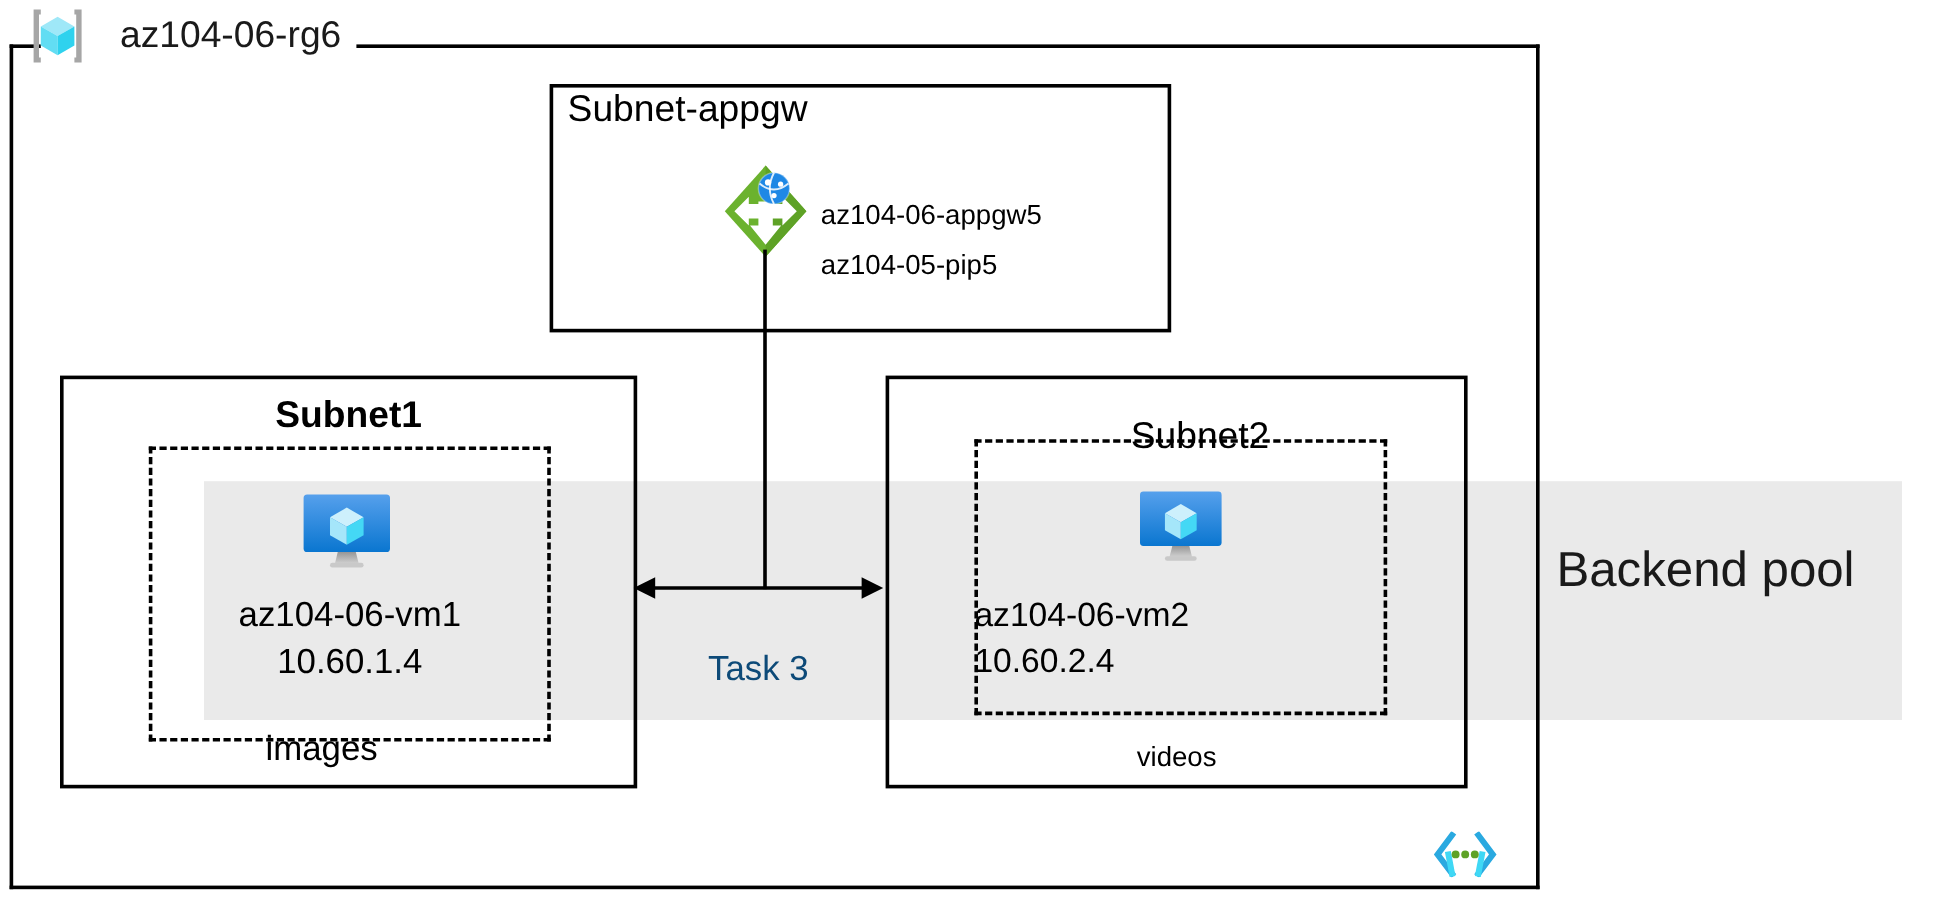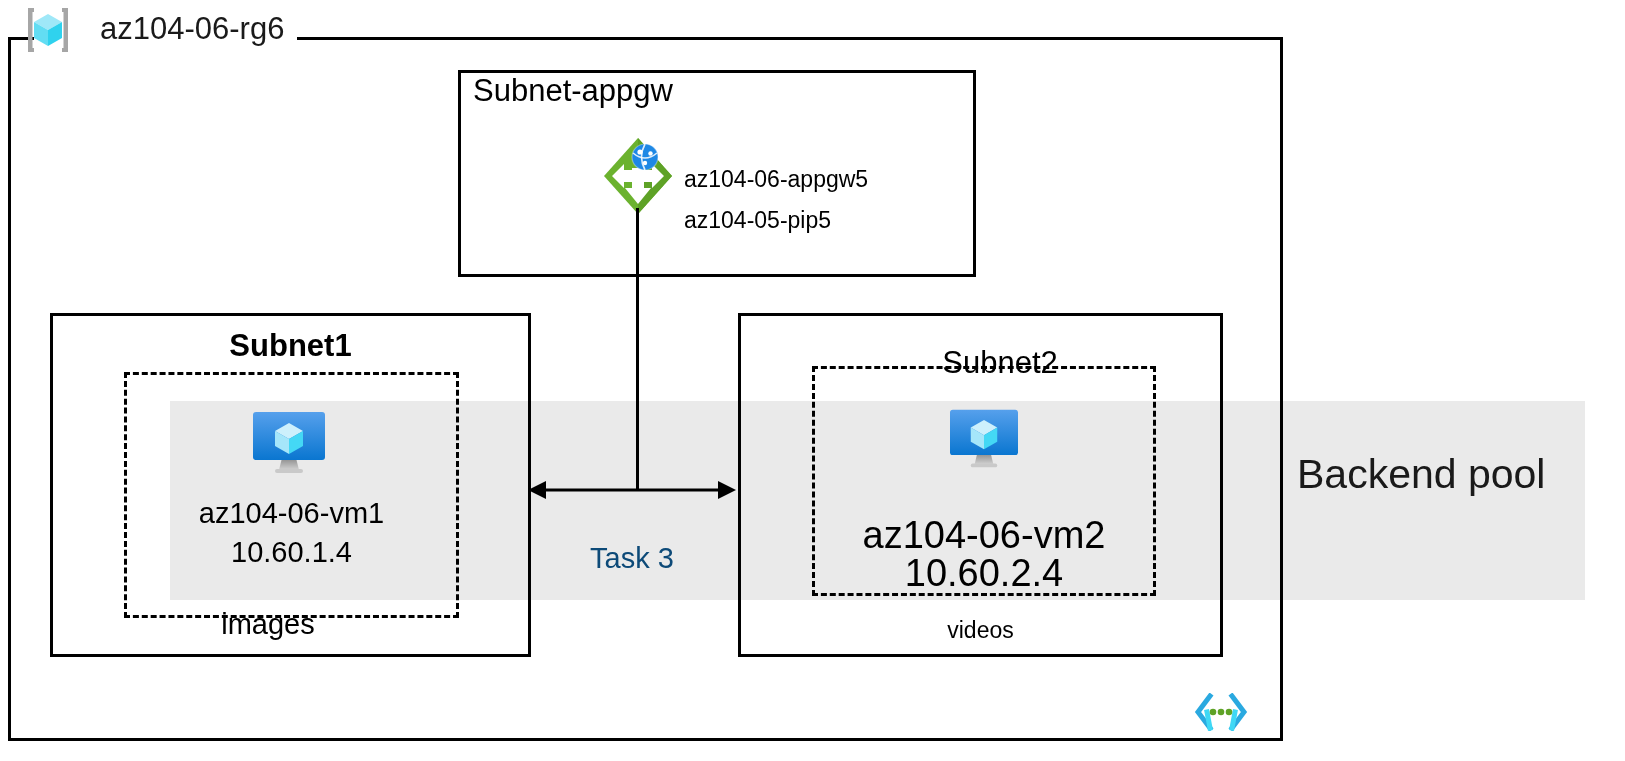--- a/index.html
+++ b/index.html
@@ -140,23 +140,23 @@
     text-align: center;
     font-size: 31px; line-height: 42px; margin-top: 17px;
   }
   #subnet2-dashed {
     left: 812px; top: 366px; width: 344px; height: 230px;
   }
   #vm2-icon {
     left: 946px; top: 404px; width: 76px; height: 68px;
   }
   #vm2-text {
-    left: 812px; top: 516px; width: 344px;
-    text-align: center;
-    font-size: 38px; line-height: 38px;
+    left: 812px; top: 494px; width: 344px;
+    text-align: left;
+    font-size: 28px; line-height: 38px;
   }
   #subnet2-footer {
     left: 738px; top: 610px; width: 485px;
     text-align: center;
     font-size: 23px; line-height: 40px;
   }
 
   
   #task-arrow {
     left: 524px; top: 470px; width: 216px; height: 40px;

